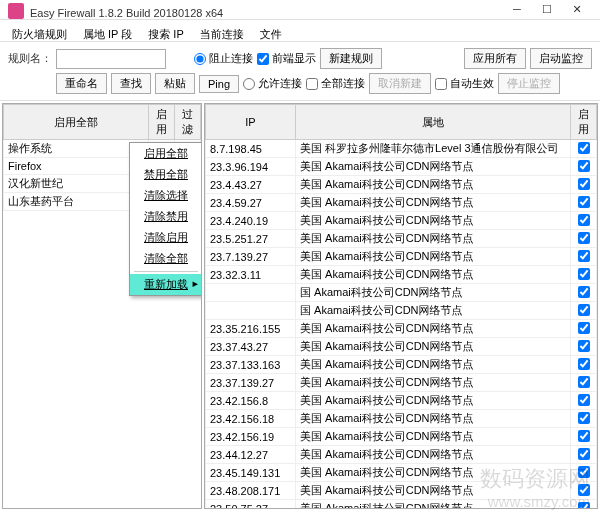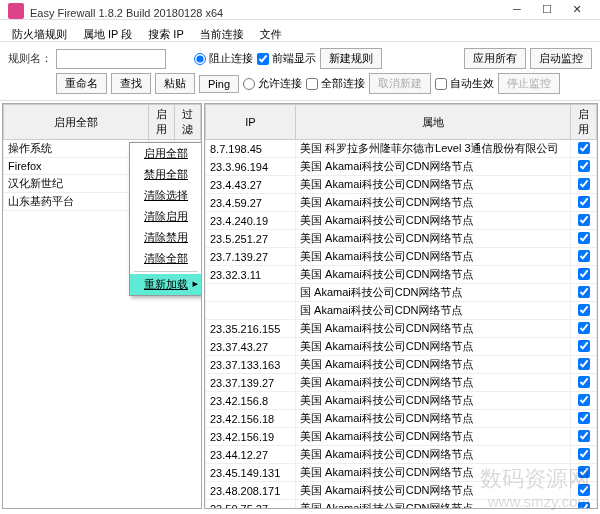--- a/index.html
+++ b/index.html
@@ -128,22 +128,22 @@
   <td class="chk"><input type="checkbox" checked="" style=""></td>
   <td class="chk"><input type="checkbox" style=""></td>
           </tr>
         </tbody>
     </table>
     <div class="ctx" style="left:126px; top:38px;">
       <div id="ctx-items">
           <div class="mitem">启用全部</div>
           <div class="mitem">禁用全部</div>
           <div class="mitem">清除选择</div>
+          <div class="mitem">清除禁用</div>
           <div class="mitem">清除启用</div>
-          <div class="mitem">清除禁用</div>
           <div class="mitem">清除全部</div>
         </div>
       <div class="sep"></div>
       <div class="mitem hl">
         <span>重新加载</span>
         <span class="arrow">▸</span>
         
       </div>
     </div>
   </div>

